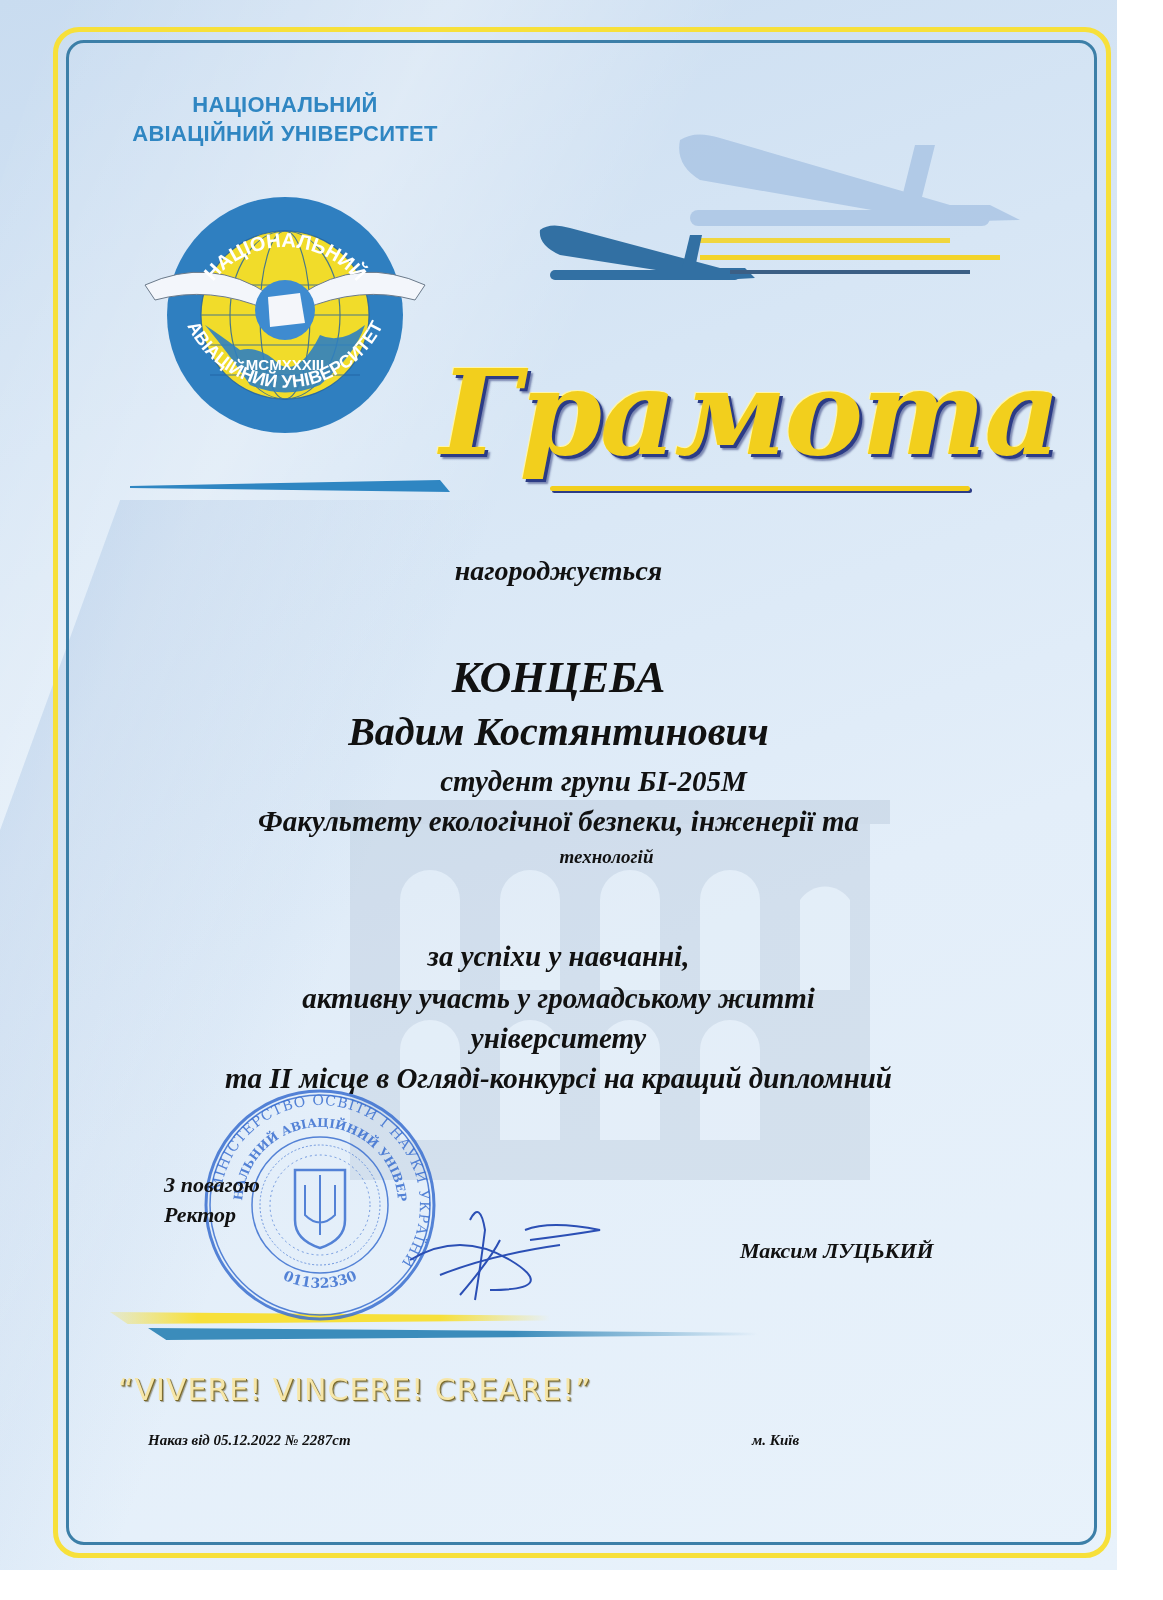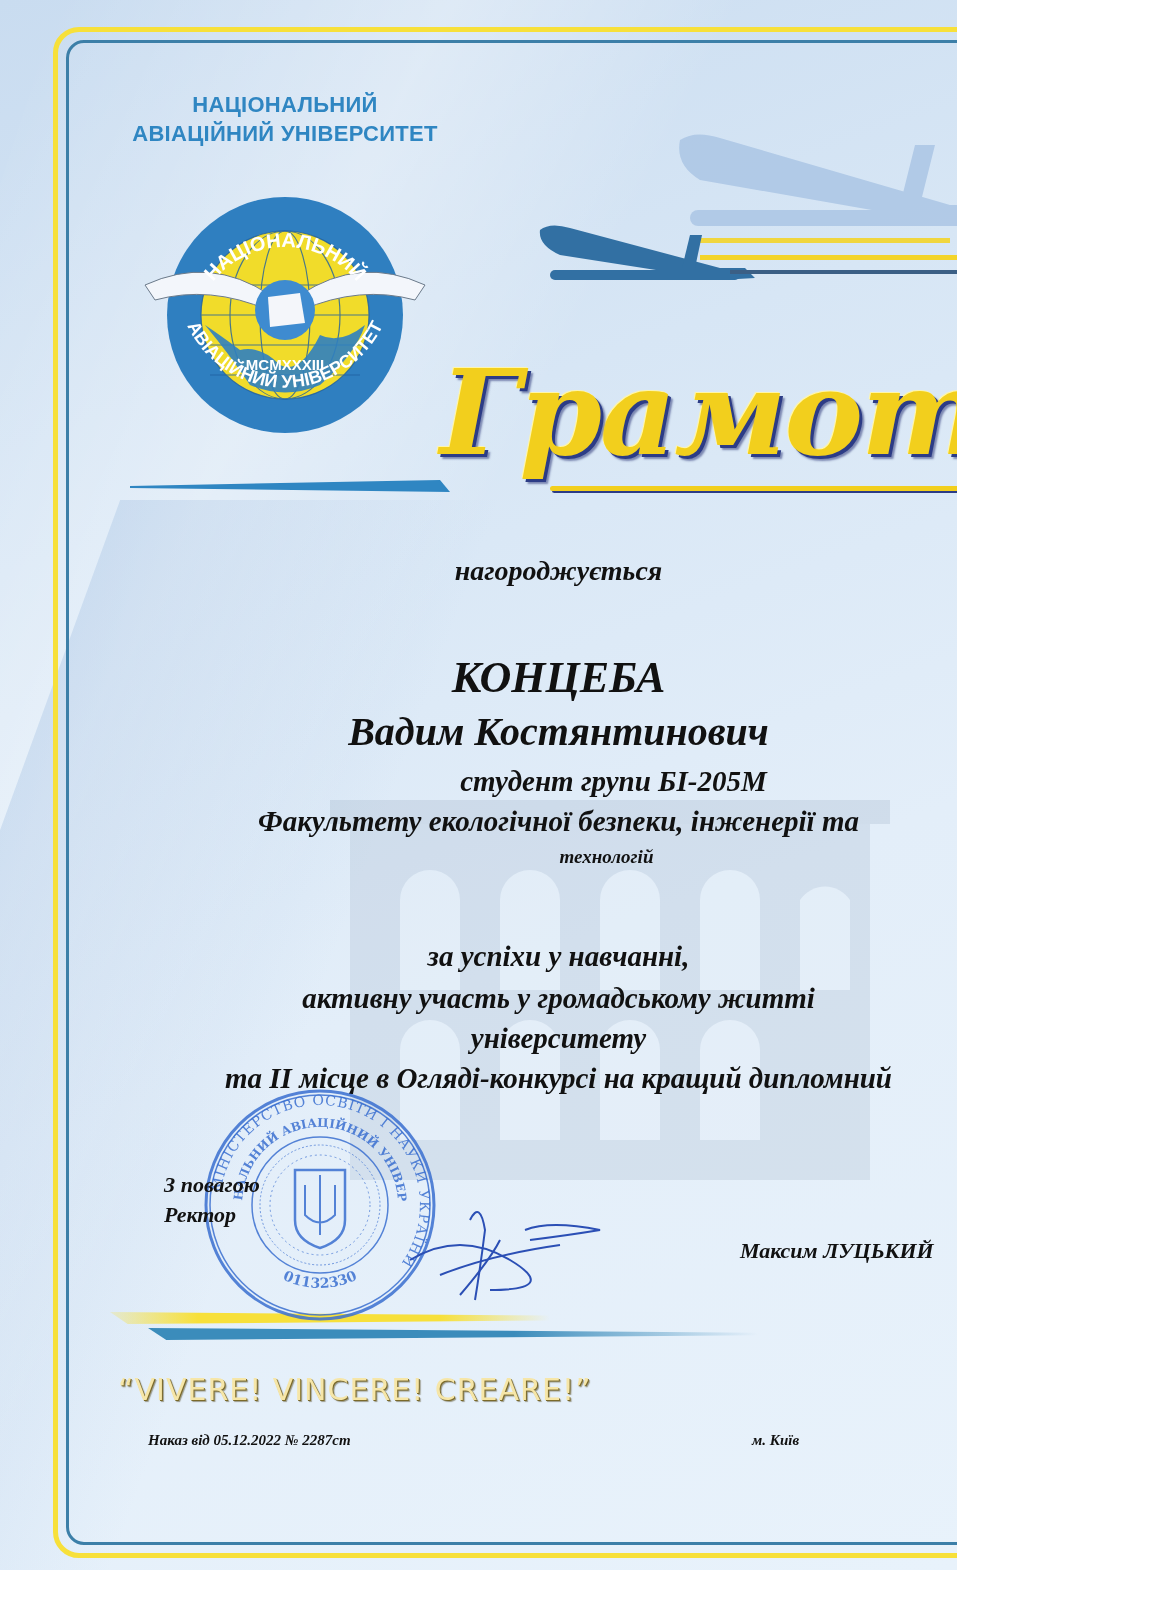--- a/index.html
+++ b/index.html
@@ -2,21 +2,21 @@
 <html><head>
   <meta charset="utf-8">
   <style>
     html, body { margin: 0; padding: 0; }
     body {
       width: 1163px; height: 1600px; position: relative; overflow: hidden;
       background: #ffffff;
       font-family: "Liberation Serif", serif;
     }
     .paper {
-      position: absolute; left: 0; top: 0; width: 957px; height: 1570px;
+      position: absolute; left: 0; top: 0; width: 1117px; height: 1570px;
       background: linear-gradient(160deg, #c9dcf0 0%, #d7e6f5 30%, #e3eef9 60%, #e8f2fb 100%);
       overflow: hidden;
     }
     .diag-light {
       position: absolute; left: 60px; top: 0; width: 700px; height: 1570px;
       background: linear-gradient(100deg, rgba(255,255,255,0) 0%, rgba(255,255,255,0.35) 40%, rgba(255,255,255,0) 70%);
       transform: skewX(-18deg); transform-origin: top left;
     }
     .diag-dark {
       position: absolute; left: -80px; top: 500px; width: 380px; height: 1100px;
@@ -189,21 +189,21 @@
     <div class="gramota-underline"></div>
   </div>
 
   <svg class="blue-wedge" viewBox="0 0 320 16">
     <polygon points="0,6 310,0 320,12 0,8" fill="#2f86c2"></polygon>
   </svg>
 
   <div class="awarded t-awarded">нагороджується</div>
   <div class="awarded t-surname">КОНЦЕБА</div>
   <div class="awarded t-given">Вадим Костянтинович</div>
-  <div class="awarded t-group" style="padding-left:70px;box-sizing:border-box;margin-left:20px;">студент групи БІ-205М</div>
+  <div class="awarded t-group" style="padding-left:70px;box-sizing:border-box;">студент групи БІ-205М</div>
   <div class="awarded t-faculty1">Факультету екологічної безпеки, інженерії та</div>
   <div class="awarded t-faculty2">технологій</div>
 
   <div class="awarded t-reason2">активну участь у громадському житті</div>
   <div class="awarded t-reason1">за успіхи у навчанні,</div>
   <div class="awarded t-reason3">університету</div>
   <div class="awarded t-reason4">та II місце в Огляді-конкурсі на кращий дипломний</div>
 
   <div class="stripe-yellow"></div>
   <div class="stripe-blue"></div>

